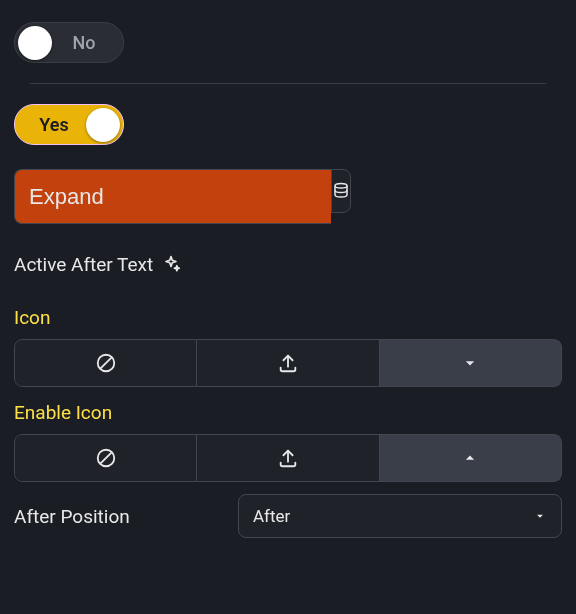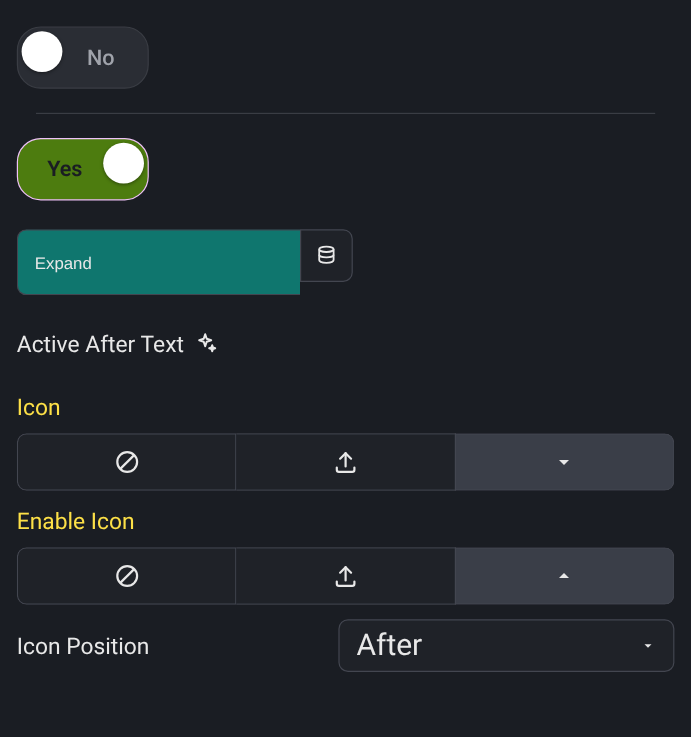--- a/index.html
+++ b/index.html
@@ -28,30 +28,30 @@
   }
   .divider {
     height: 1px;
     background: #3a3d44;
     margin: 8px 16px 8px 16px;
   }
   
   .toggle {
     position: relative;
     width: 110px;
-    height: 52px;
+    height: 41px;
     border-radius: 20px;
     display: flex;
     align-items: center;
     justify-content: center;
     cursor: pointer;
     border: 1px solid #3a3d44;
   }
   .toggle.off { background: #2a2d34; }
-  .toggle.on  { background: #4d7c0f; border-color: #eec1f7; }
+  .toggle.on  { background: #eab308; border-color: #eec1f7; }
   .toggle .knob {
     position: absolute;
     top: 3px;
     width: 34px;
     height: 34px;
     border-radius: 50%;
     background: #fff;
     box-shadow: 0 1px 3px rgba(0,0,0,0.4);
   }
   .toggle.off .knob { left: 3px; }
@@ -62,26 +62,26 @@
   }
   .toggle.off .text { color: #a0a3ab; margin-left: 30px; }
   .toggle.on  .text { color: #1a1d23; margin-right: 30px; font-weight: 600; }
   
   .input-group {
     display: flex;
     width: 280px;
   }
   .text-input {
     flex: 1;
-    background: #0f766e;
+    background: #c2410c;
     border: 1px solid #434650;
     border-right: none;
     border-radius: 8px 0 0 8px;
     color: #e8e8e8;
-    font-size: 14px;
+    font-size: 22px;
     padding: 10px 14px;
     outline: none;
     height: 55px;
   }
   .db-btn {
     width: 44px;
     height: 44px;
     background: #1f2228;
     border: 1px solid #434650;
     border-radius: 0 8px 8px 0;
@@ -113,32 +113,32 @@
     justify-content: center;
     cursor: pointer;
     color: #e8e8e8;
   }
   .seg-btn + .seg-btn { border-left: none; }
   .seg-btn:first-child { border-radius: 8px 0 0 8px; }
   .seg-btn:last-child  { border-radius: 0 8px 8px 0; }
   .seg-btn.active { background: #3a3e48; }
   
   .select {
-    width: 280px;
+    width: 324px;
     height: 44px;
     background: #1f2228;
     border: 1px solid #434650;
     border-radius: 8px;
     display: flex;
     align-items: center;
     justify-content: space-between;
     padding: 0 14px;
     cursor: pointer;
     color: #e8e8e8;
-    font-size: 25px;
+    font-size: 17px;
   }
   svg { display: block; }
 </style>
 </head>
 <body>
 
 <div class="row">
   <div class="toggle off">
     <span class="knob"></span>
     <span class="text">No</span>
@@ -231,21 +231,21 @@
   <div class="seg-btn active">
     <span>
       <svg width="20" height="20" viewBox="0 0 24 24" fill="#e8e8e8">
           <path d="M7 14l5-5 5 5z"></path>
         </svg>
     </span>
   </div>
 </div>
 
 <div class="row">
-  <div class="label">Icon Position</div>
+  <div class="label">After Position</div>
   <div class="select">
     <span>After</span>
     <span>
       <svg width="14" height="14" viewBox="0 0 24 24" fill="#e8e8e8">
           <path d="M7 10l5 5 5-5z"></path>
         </svg>
     </span>
   </div>
 </div>
 

